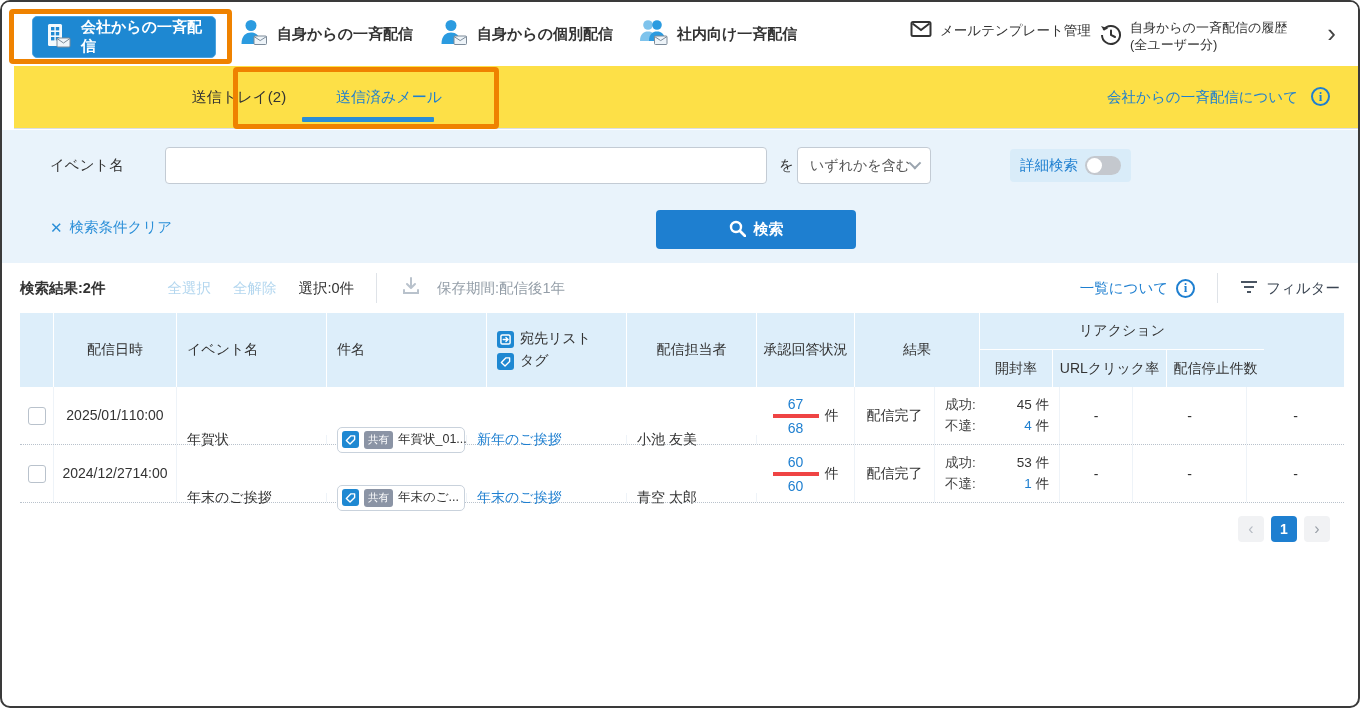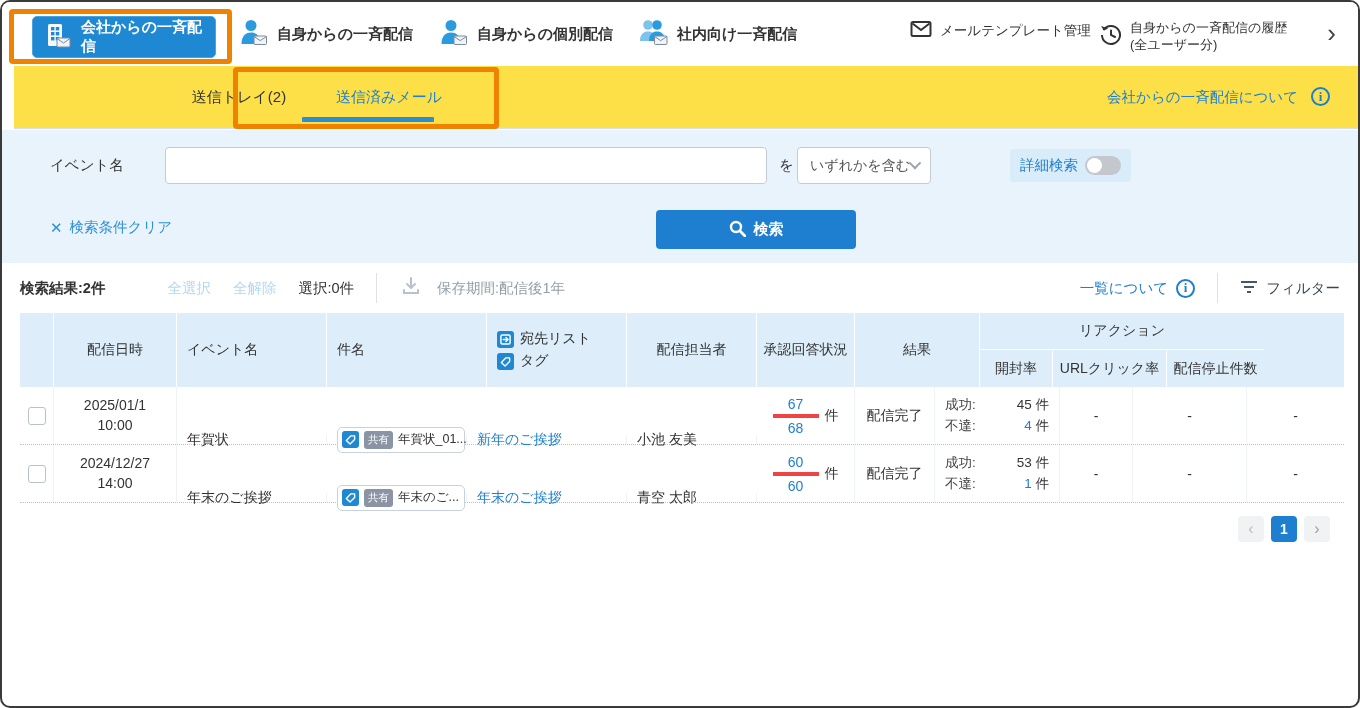--- a/index.html
+++ b/index.html
@@ -96,21 +96,21 @@
   .th-tagline { display:flex; align-items:center; gap:6px; }
   .group { display:flex; flex-direction:column; height:100%; }
   .group-top { height:37px; display:flex; align-items:center; justify-content:center;
                border-bottom:1px solid #fff; }
   .group-bottom { display:flex; height:37px; }
   .row { display:flex; height:58px; border-bottom:1px dotted #b9c2cc; font-size:14px; color:#333;
          background:#fff; align-items:stretch; }
   .td { display:flex; align-items:center; justify-content:center; border-right:1px solid #eef3f8;
         text-align:center; }
   .td-left { justify-content:flex-start; padding-left:10px; text-align:center;margin-top:48px; }
-  .td-date { flex-direction:column; line-height:1.4; }
+  .td-date { flex-direction:row; line-height:1.4; }
   .c-check { width:34px; } .c-date { width:123px; } .c-event { width:150px; } .c-tags { width:140px; }
   .c-subject { width:160px; } .c-staff { width:130px; } .c-approval { width:98px; } .c-status { width:80px; }
   .c-result { width:125px; } .c-open { width:73px; } .c-click { width:114px;text-align:center; } .c-unsub { width:97px; }
   .checkbox { width:18px; height:18px; border:1px solid #b9c2cc; border-radius:3px; background:#fff; cursor:pointer; }
   .link { color:#1e7fd0; cursor:pointer; }
   .chip { display:flex; align-items:center; gap:5px; border:1px solid #c9d2dc; border-radius:5px;
           padding:3px 6px 3px 4px; background:#fff; max-width:128px; }
   .chip-text { font-size:12.5px; color:#333; white-space:nowrap; }
   .badge { background:#8b94a5; color:#fff; font-size:10.5px; border-radius:3px; padding:2px 4px;
            white-space:nowrap; }

